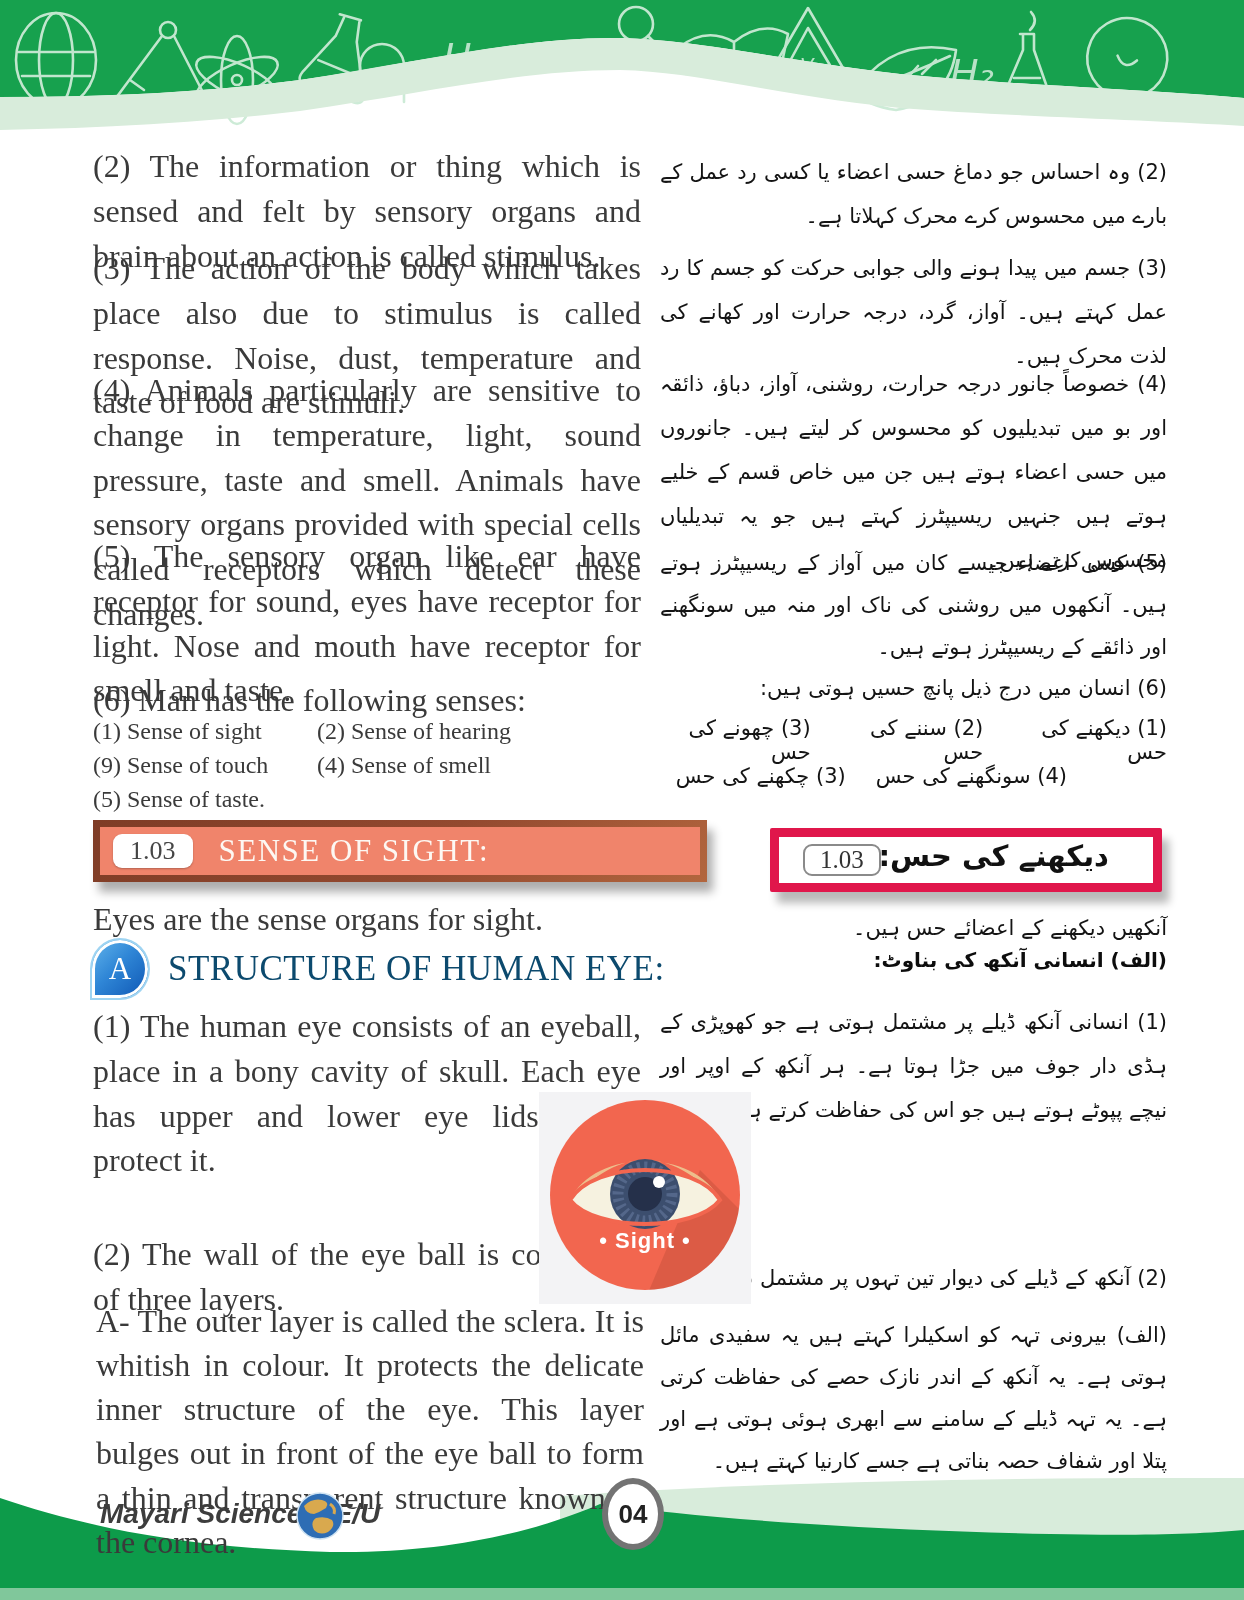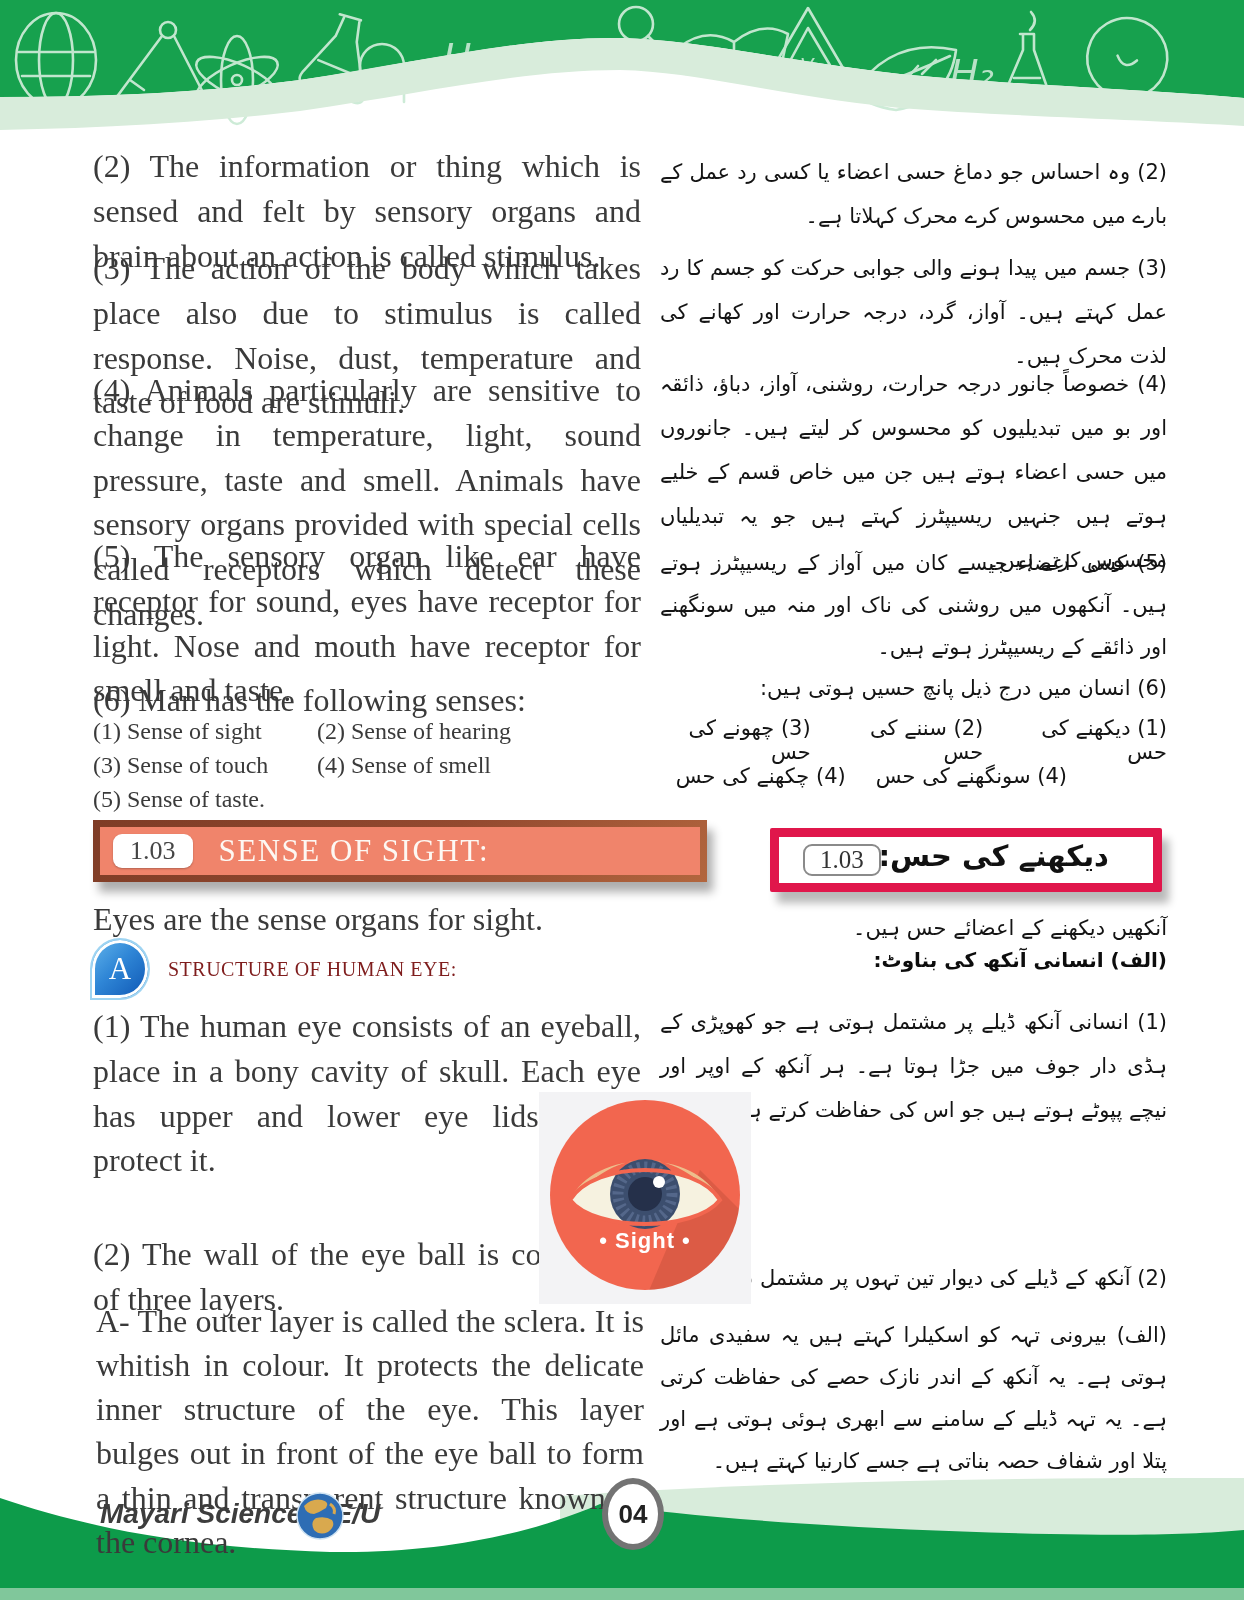--- a/index.html
+++ b/index.html
@@ -37,21 +37,21 @@
   .ur-sec-pill{position:absolute;left:24px;top:7px;border:2px solid #8a8a8a;border-radius:9px;
       padding:0px 15px;font-size:25px;color:#333;font-family:"Liberation Serif",serif;background:#fff;}
   .ur-sec-title{position:absolute;right:44px;top:2px;font-family:"DejaVu Sans",sans-serif;
       font-weight:bold;font-size:29px;color:#111;direction:rtl;}
   
   .subsec{position:absolute;left:90px;top:938px;display:flex;align-items:center;z-index:2;}
   .badge-a{width:56px;height:58px;border-radius:50% 50% 50% 0;border:2px solid #9ED4F2;
       background:linear-gradient(135deg,#63B5EC 0%,#2F86D6 45%,#0D55B3 100%);
       box-shadow:inset 0 0 0 3px #ffffff;display:flex;align-items:center;justify-content:center;
       color:#fff;font-size:31px;font-family:"Liberation Serif",serif;}
-  .subsec-title{margin-left:18px;font-size:20px;color:#7f1d1d;letter-spacing:.5px;}
+  .subsec-title{margin-left:18px;font-size:35px;color:#0c4a6e;letter-spacing:.5px;}
   .ur-subsec{position:absolute;left:660px;top:948px;width:507px;direction:rtl;z-index:2;
       font-family:"DejaVu Sans",sans-serif;font-weight:bold;font-size:20px;color:#0d0d0d;}
   
   .figure-tile{position:absolute;left:539px;top:1092px;width:212px;height:212px;background:#F3F3F5;z-index:3;}
   .figure-circle{position:absolute;left:11px;top:8px;width:190px;height:190px;}
   .figure-label{position:absolute;left:0;top:136px;width:100%;text-align:center;color:#fff;
       font-family:"Liberation Sans",sans-serif;font-weight:bold;font-size:22px;letter-spacing:1px;}
   
   .footer-title{position:absolute;left:100px;top:1498px;font-family:"Liberation Sans",sans-serif;
       font-weight:bold;font-style:italic;font-size:28px;color:#3d3d3d;z-index:4;}
@@ -126,21 +126,21 @@
   <p class="en" style="top:246px;margin:0;">(3) The action of the body which takes place also due to stimulus is called response. Noise, dust, temperature and taste of food are stimuli.</p>
   <p class="en" style="top:368px;margin:0;">(4) Animals particularly are sensitive to change in temperature, light, sound pressure, taste and smell. Animals have sensory organs provided with special cells called receptors which detect these changes.</p>
   <p class="en" style="top:534px;margin:0;">(5) The sensory organ like ear have receptor for sound, eyes have receptor for light. Nose and mouth have receptor for smell and taste.</p>
   <p class="en" style="top:678px;margin:0;">(6) Man has the following senses:</p>
 
   <div class="senses-row" style="top:718px;">
     <span class="cell1">(1) Sense of sight</span>
     <span>(2) Sense of hearing</span>
   </div>
   <div class="senses-row" style="top:752px;">
-    <span class="cell1">(3) Sense of touch</span>
+    <span class="cell1">(9) Sense of touch</span>
     <span>(4) Sense of smell</span>
   </div>
   <div class="senses-row" style="top:786px;">
     <span>(5) Sense of taste.</span>
   </div>
 
   <div class="sec-box-outer">
     <div class="sec-box-inner">
       <span class="sec-pill">1.03</span>
       <span class="sec-title">SENSE OF SIGHT:</span>
@@ -164,21 +164,21 @@
   <p class="ur" style="top:542px;margin:0;line-height:2.0;">(5) کسی اعضاء جیسے کان میں آواز کے ریسیپٹرز ہوتے ہیں۔ آنکھوں میں روشنی کی ناک اور منہ میں سونگھنے اور ذائقے کے ریسیپٹرز ہوتے ہیں۔</p>
   <p class="ur" style="top:666px;margin:0;">(6) انسان میں درج ذیل پانچ حسیں ہوتی ہیں:</p>
 
   <div class="ur-senses" style="top:716px;">
     <span>(1) دیکھنے کی حس</span>
     <span>(2) سننے کی حس</span>
     <span>(3) چھونے کی حس</span>
   </div>
   <div class="ur-senses" style="top:764px;padding-right:100px;box-sizing:border-box;">
     <span>(4) سونگھنے کی حس</span>
-    <span>(4) چکھنے کی حس</span>
+    <span>(3) چکھنے کی حس</span>
   </div>
 
   <div class="ur-sec-box">
     <span class="ur-sec-pill">1.03</span>
     <span class="ur-sec-title">دیکھنے کی حس:</span>
   </div>
 
   <p class="ur center" style="top:906px;margin:0;">آنکھیں دیکھنے کے اعضائے حس ہیں۔</p>
   <p class="ur-subsec" style="margin:0;">(الف) انسانی آنکھ کی بناوٹ:</p>
   <p class="ur" style="top:1000px;margin:0;">(1) انسانی آنکھ ڈیلے پر مشتمل ہوتی ہے جو کھوپڑی کے ہڈی دار جوف میں جڑا ہوتا ہے۔ ہر آنکھ کے اوپر اور نیچے پپوٹے ہوتے ہیں جو اس کی حفاظت کرتے ہیں۔</p>

